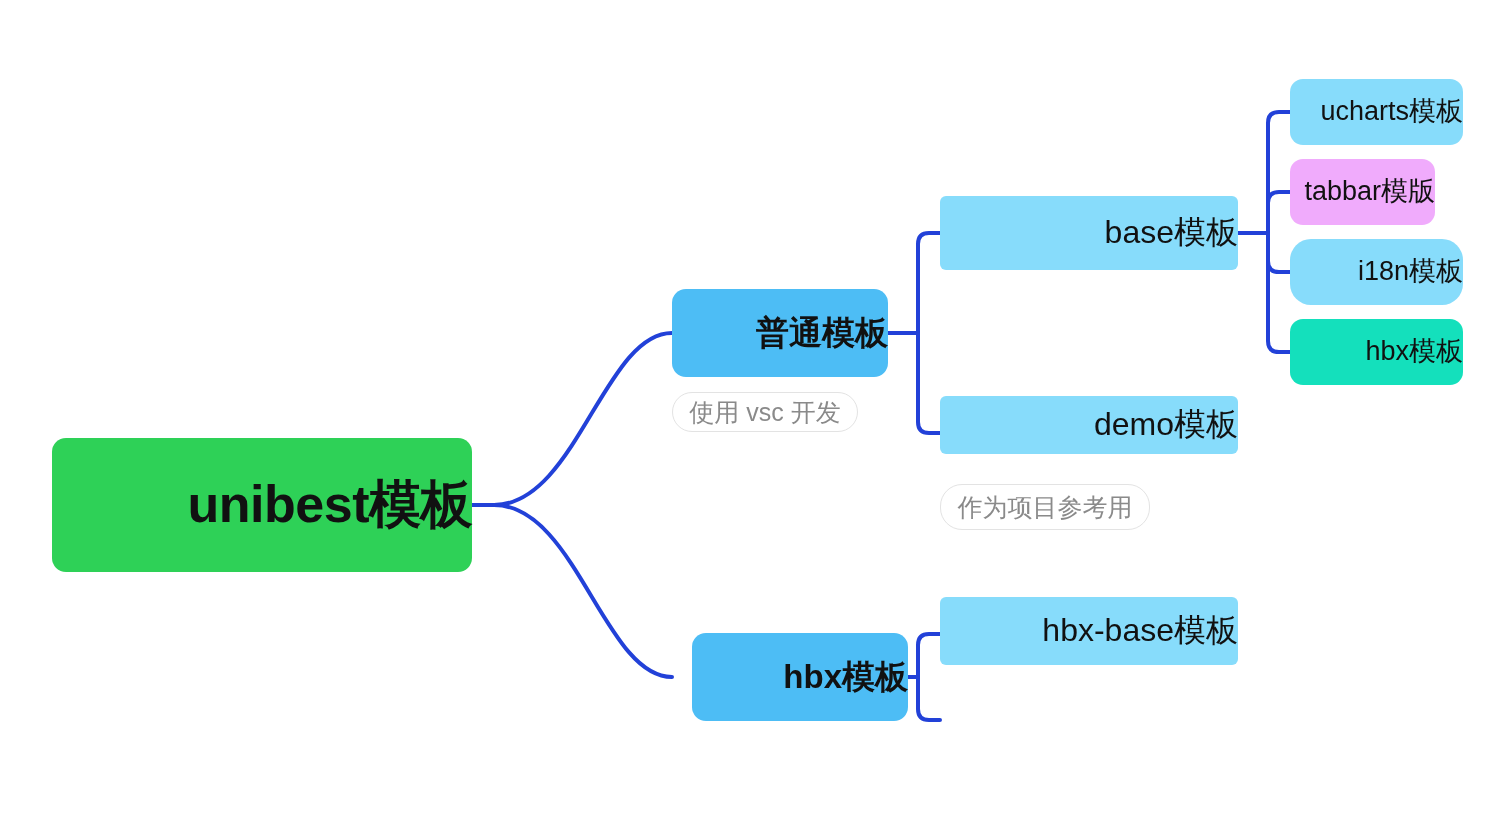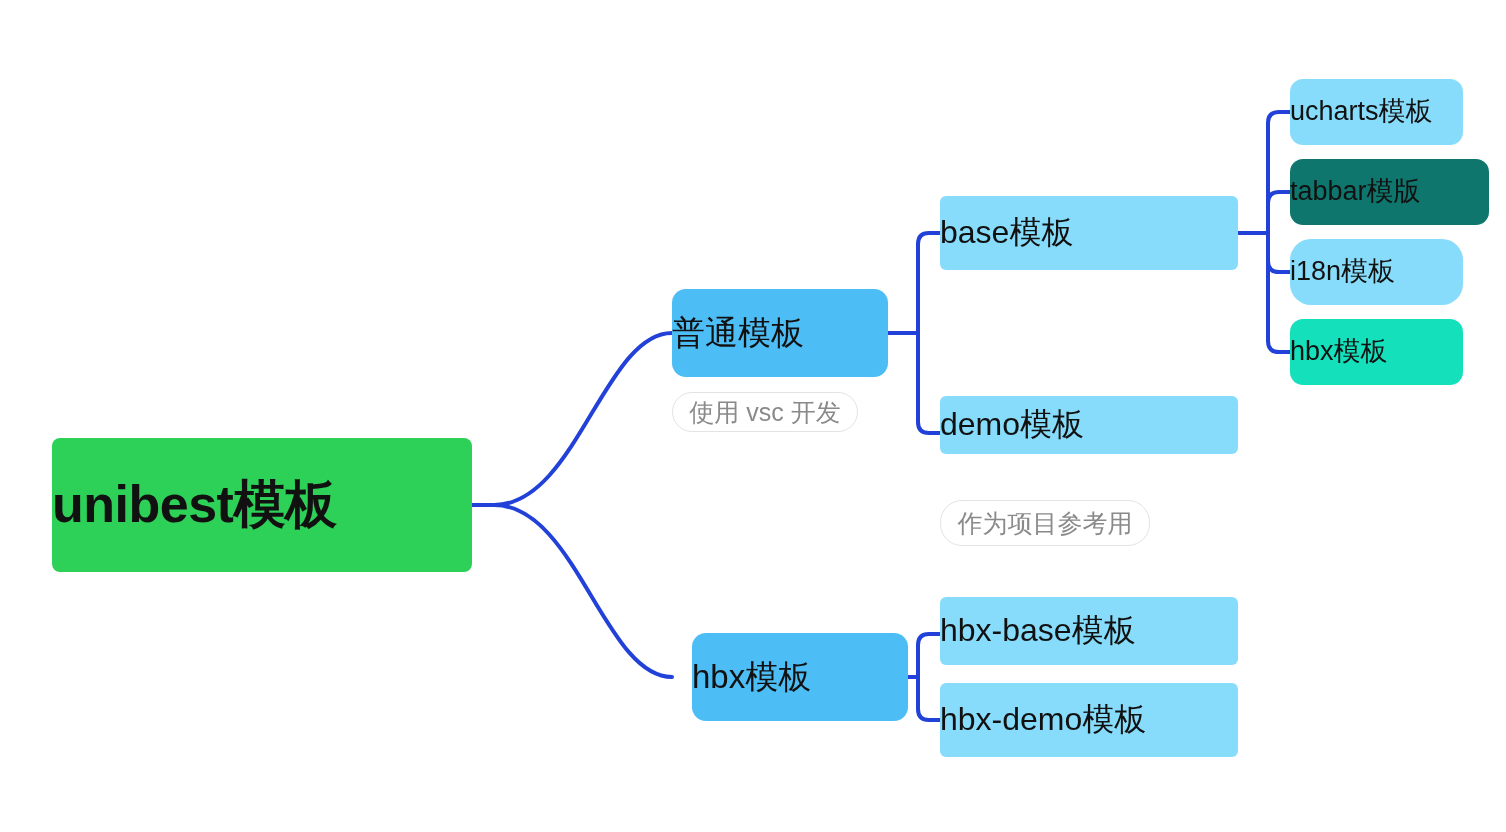--- a/index.html
+++ b/index.html
@@ -24,35 +24,35 @@
     top: 0;
     width: 1506px;
     height: 832px;
     pointer-events: none;
   }
   .node {
     position: absolute;
     box-sizing: border-box;
     display: flex;
     align-items: center;
-    justify-content: flex-start;
+    justify-content: flex-end;
     text-align: center;
     color: #111111;
     white-space: nowrap;
     line-height: 1.1;
   }
   .node-root {
-    border-radius: 8px;
+    border-radius: 14px;
     font-weight: bold;
     font-size: 52px;
     letter-spacing: -0.5px;
   }
   .node-l2 {
     border-radius: 14px;
-    font-weight: normal;
+    font-weight: bold;
     font-size: 33px;
   }
   .node-l3 {
     border-radius: 6px;
     font-weight: normal;
     font-size: 32px;
   }
   .node-l4 {
     border-radius: 13px;
     font-weight: normal;
@@ -109,36 +109,33 @@
       <span>hbx模板</span>
     </div>
 
   <div class="node node-l3" style="left: 940px; top: 196px; width: 298px; height: 74px; background: rgb(135, 220, 251);">
       <span>base模板</span>
     </div>
 
   <div class="node node-l3" style="left: 940px; top: 396px; width: 298px; height: 58px; background: rgb(135, 220, 251);">
       <span>demo模板</span>
     </div>
-  <div class="note" style="left: 940px; top: 484px; width: 210px; height: 46px; margin-top: 16px;">
+  <div class="note" style="left: 940px; top: 484px; width: 210px; height: 46px;">
       <span>作为项目参考用</span>
     </div>
 
   <div class="node node-l3" style="left: 940px; top: 597px; width: 298px; height: 68px; background: rgb(135, 220, 251);">
       <span>hbx-base模板</span>
     </div>
 
-  <div class="node node-l3" style="left: 940px; top: 683px; width: 298px; height: 74px; background: rgb(135, 220, 251);">
-      <span>hbx-demo模板</span>
-    </div>
 
   <div class="node node-l4" style="left: 1290px; top: 79px; width: 173px; height: 66px; background: rgb(135, 220, 251);">
       <span>ucharts模板</span>
     </div>
-  <div class="node node-l4" style="left: 1290px; top: 159px; width: 199px; height: 66px; background: #0f766e;">
+  <div class="node node-l4" style="left: 1290px; top: 159px; width: 145px; height: 66px; background: #f0abfc;">
       <span>tabbar模版</span>
     </div>
   <div class="node node-l4" style="left: 1290px; top: 239px; width: 173px; height: 66px; background: rgb(135, 220, 251); border-radius: 21px;">
       <span>i18n模板</span>
     </div>
   <div class="node node-l4" style="left: 1290px; top: 319px; width: 173px; height: 66px; background: rgb(20, 224, 188);">
       <span>hbx模板</span>
     </div>
 
 </div>

